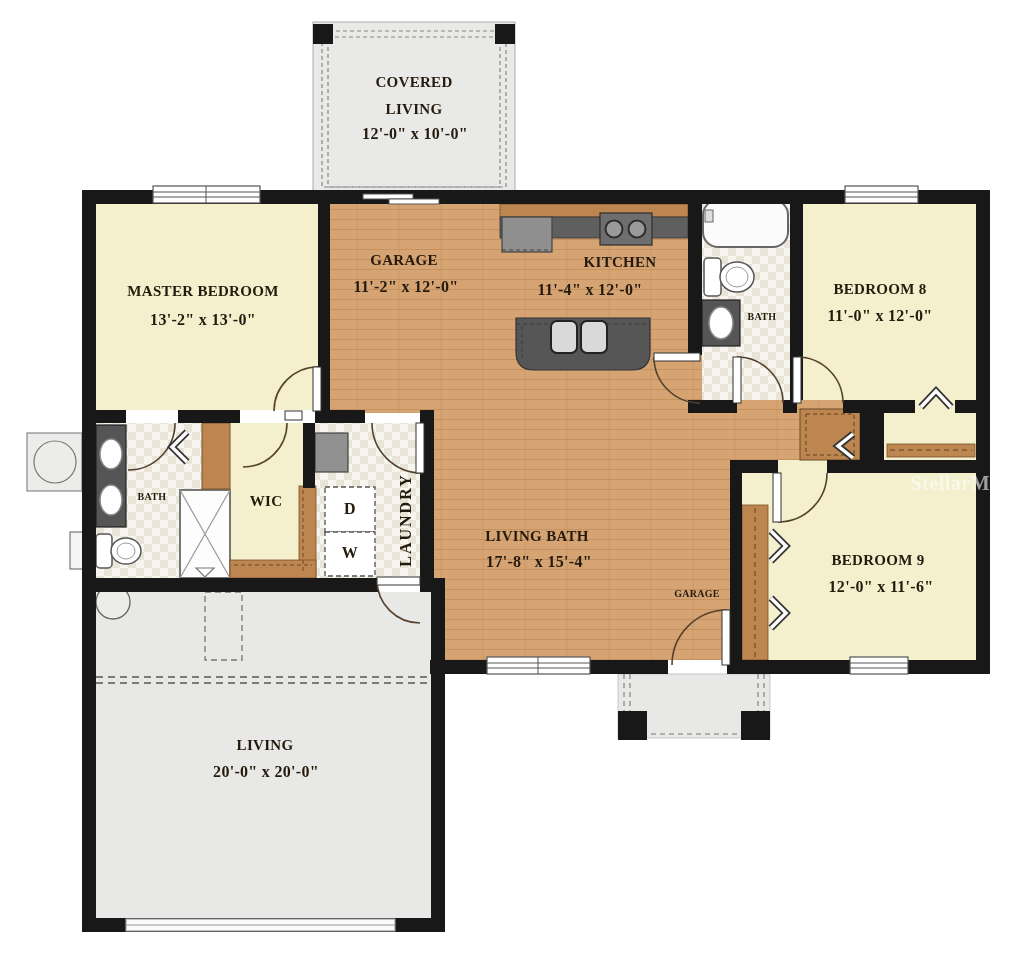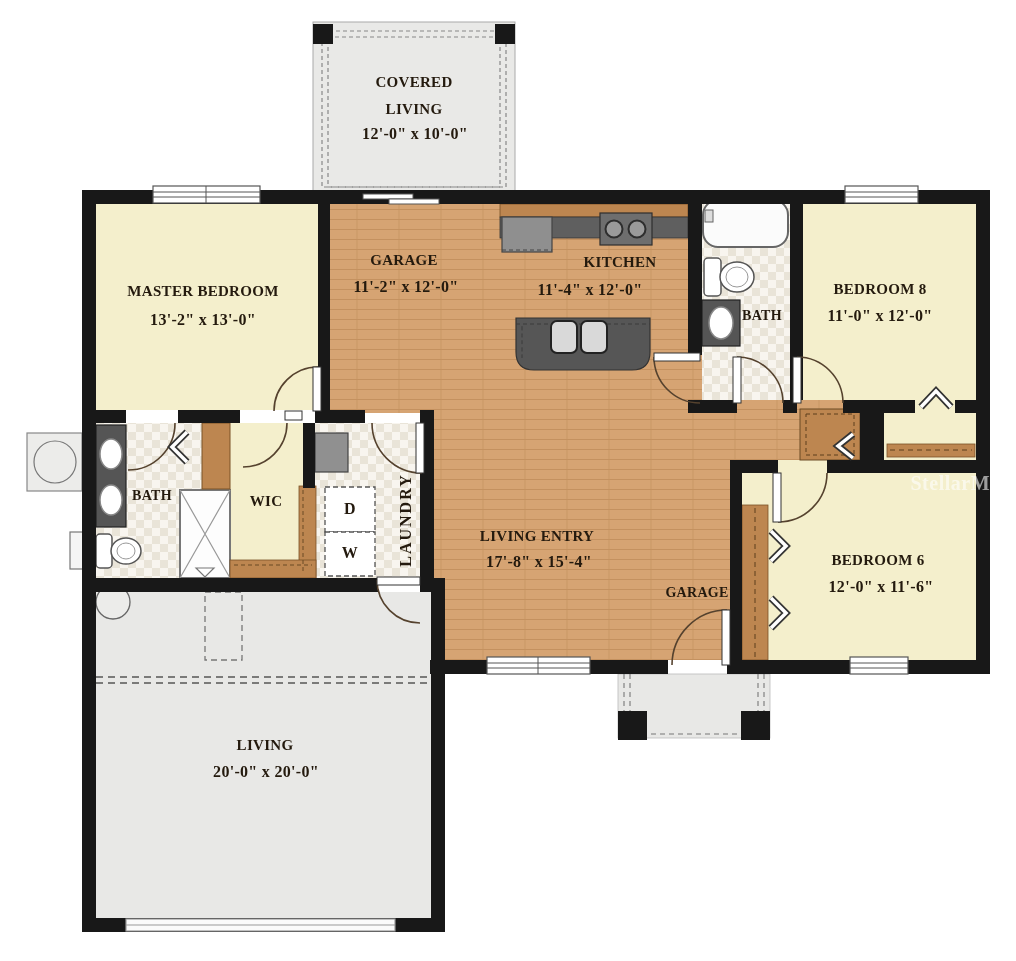--- a/index.html
+++ b/index.html
@@ -3,21 +3,21 @@
 <meta charset="utf-8">
 <style>
   html,body{margin:0;padding:0;background:#ffffff;}
   #plan{position:relative;width:1016px;height:961px;background:#fff;overflow:hidden;
         font-family:Liberation Serif, serif;}
   #plan svg{position:absolute;left:0;top:0;}
   .lbl{position:absolute;transform:translate(-50%,-50%);white-space:nowrap;
        color:#241a0e;font-weight:bold;letter-spacing:.3px;z-index:5;}
   .room{font-size:15px;}
   .dims{font-size:16px;}
-  .small{font-size:14px;}
+  .small{font-size:10px;}
   .dw{font-size:16px;}
   .vert{transform:translate(-50%,-50%) rotate(-90deg);letter-spacing:2px;font-size:16px;}
   .watermark{position:absolute;transform:translate(-50%,-50%);z-index:9;
        color:rgba(255,255,255,0.58);font-size:20px;font-weight:600;letter-spacing:.5px;}
 </style>
 </head>
 <body>
 
 <div id="plan">
 <svg width="1016" height="961" viewBox="0 0 1016 961">
@@ -267,25 +267,25 @@
   <div class="lbl dims" style="left:880px;top:316px">11'-0" x 12'-0"</div>
 
   <div class="lbl small" style="left:762px;top:316px">BATH</div>
   <div class="lbl small" style="left:152px;top:496px">BATH</div>
   <div class="lbl room" style="left:266px;top:501px">WIC</div>
 
   <div class="lbl vert" style="left:406px;top:520px">LAUNDRY</div>
   <div class="lbl dw" style="left:350px;top:509px">D</div>
   <div class="lbl dw" style="left:350px;top:553px">W</div>
 
-  <div class="lbl room" style="left:537px;top:536px">LIVING ENTRY</div>
+  <div class="lbl room" style="left:537px;top:536px">LIVING BATH</div>
   <div class="lbl dims" style="left:539px;top:562px">17'-8" x 15'-4"</div>
 
   <div class="lbl small" style="left:697px;top:593px">GARAGE</div>
 
-  <div class="lbl room" style="left:878px;top:560px">BEDROOM 6</div>
+  <div class="lbl room" style="left:878px;top:560px">BEDROOM 9</div>
   <div class="lbl dims" style="left:881px;top:587px">12'-0" x 11'-6"</div>
 
   <div class="lbl room" style="left:265px;top:745px">LIVING</div>
   <div class="lbl dims" style="left:266px;top:772px">20'-0" x 20'-0"</div>
 
   <div class="watermark" style="left:963px;top:483px">StellarMLS</div>
 </div>
 
 </body></html>

